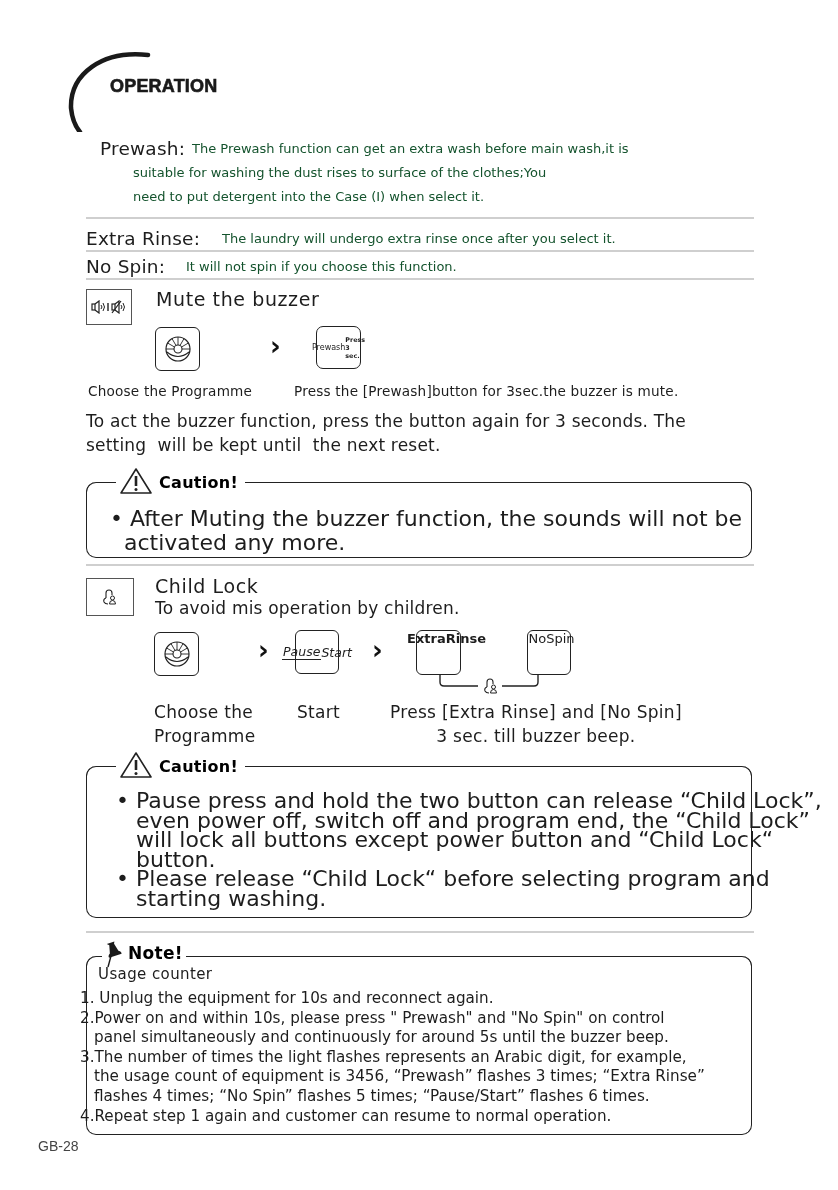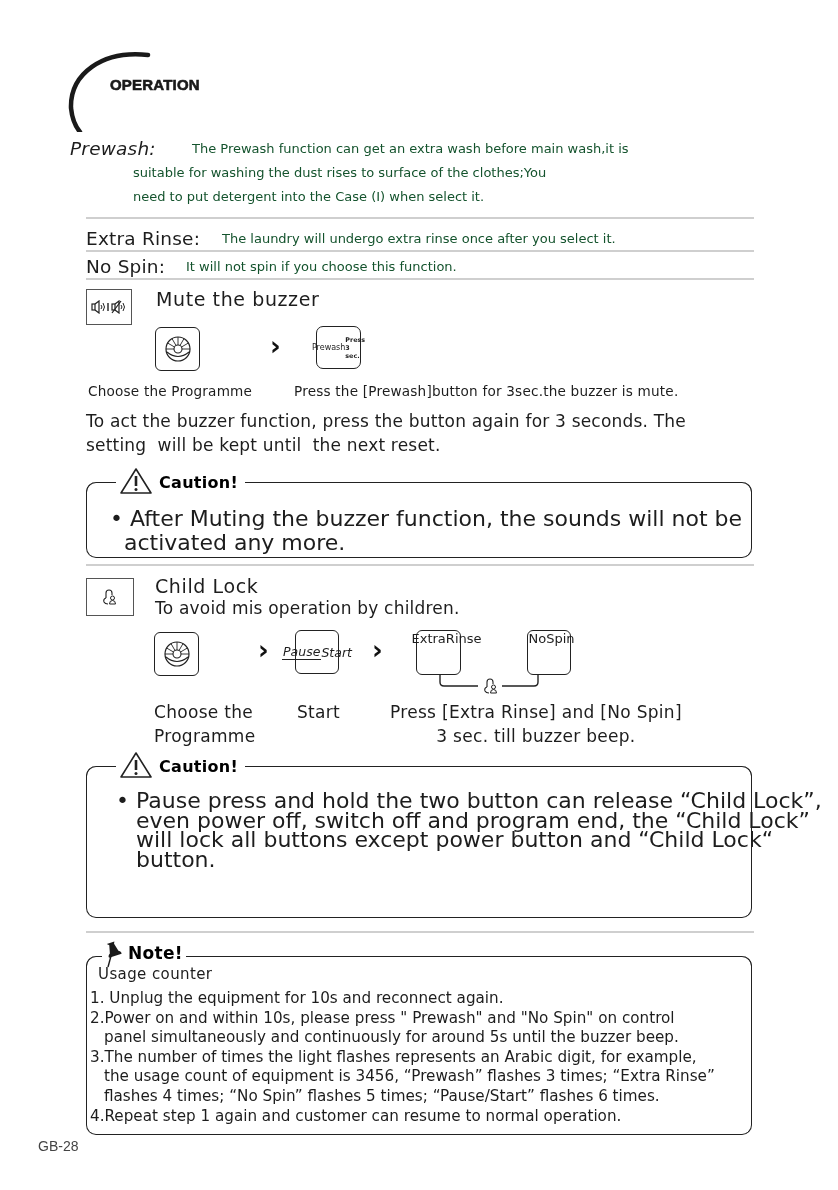--- a/index.html
+++ b/index.html
@@ -2,21 +2,21 @@
 <html><head>
 <meta charset="utf-8">
 <style>
   * { box-sizing: border-box; margin: 0; padding: 0; }
   html, body { width: 838px; height: 1190px; background: #ffffff; overflow: hidden; }
   body { position: relative; font-family: "DejaVu Sans", sans-serif; color: #1d1d1d; }
   .abs { position: absolute; }
 
   
   .header-arc { left: 62px; top: 52px; width: 110px; height: 80px; }
-  .page-title { left: 110px; top: 76px; font-family: "Liberation Sans", sans-serif; font-weight: 900; font-size: 15px; letter-spacing: 0.2px; color: #1a1a1a; text-align: center; -webkit-text-stroke: 0.6px #1a1a1a; }
+  .page-title { left: 110px; top: 76px; font-family: "Liberation Sans", sans-serif; font-weight: 900; font-size: 18px; letter-spacing: 0.2px; color: #1a1a1a; text-align: center; -webkit-text-stroke: 0.6px #1a1a1a; }
 
   
   .feat-term { font-size: 18.5px; color: #1d1d1d; font-weight: normal; letter-spacing: 0.2px; }
   .line-text { font-size: 13px; color: #14532d; white-space: nowrap; }
   .hr { height: 2px; background: #cfcfcf; left: 86px; width: 668px; }
 
   
   .icon-square { border: 1px solid #555; background: #fff; display: flex; align-items: center; justify-content: center; }
   .btn-box { border: 1.6px solid #222; border-radius: 6px; background: #fff; display: flex; align-items: center; justify-content: center; }
   .chev { font-size: 26px; font-weight: bold; color: #111; font-family: "DejaVu Sans", sans-serif; }
@@ -38,21 +38,21 @@
   .page-num { left: 38px; top: 1138px; font-size: 14px; color: #444; font-family: "Liberation Sans", sans-serif; }
 </style>
 </head>
 <body>
 
 <svg class="abs header-arc" viewBox="0 0 110 80">
   <path d="M86 3 C 40 -2, 8 22, 9 56 C 10 66, 13 74, 18 80" fill="none" stroke="#1a1a1a" stroke-width="4.5" stroke-linecap="round"></path>
 </svg>
 <div class="abs page-title">OPERATION</div>
 
-<div class="abs" style="left:70px; top:138px;font-style:italic;">
+<div class="abs" style="left:100px; top:138px;">
   <span class="feat-term">Prewash:</span>
 </div>
 <div class="abs line-text" style="left:192px; top:141px;">The Prewash function can get an extra wash before main wash,it is</div>
 <div class="abs line-text" style="left:133px; top:165px;">suitable for washing the dust rises to surface of the clothes;You</div>
 <div class="abs line-text" style="left:133px; top:189px;">need to put detergent into the Case (I) when select it.</div>
 <div class="abs hr" style="top:217px;"></div>
 
 <div class="abs" style="left:86px; top:228px;">
   <span class="feat-term">Extra Rinse:</span>
 </div>
@@ -159,21 +159,21 @@
     </g>
     <path d="M3 17 Q14 26 25 17" fill="none" stroke="#222" stroke-width="1.1"></path>
   </svg>
 </div>
 <div class="abs chev" style="left:258px; top:635px;">›</div>
 <div class="abs btn-box" style="left:295px; top:630px; width:44px; height:44px;">
   <span style="font-size:12.5px; font-style:italic; line-height:14px; border-bottom:1px solid #222; padding:0 1px;">Pause</span>
   <span style="font-size:12.5px; font-style:italic; line-height:15px;">Start</span>
 </div>
 <div class="abs chev" style="left:372px; top:635px;">›</div>
-<div class="abs btn-box" style="left:416px; top:630px; width:45px; height:45px; align-items:flex-start; padding-left:16px;">
+<div class="abs btn-box" style="left:416px; top:630px; width:45px; height:45px; align-items:flex-start; padding-left:16px;font-weight:bold;">
   <span style="font-size:13px; line-height:16px;">Extra</span>
   <span style="font-size:13px; line-height:16px;">Rinse</span>
 </div>
 <div class="abs btn-box" style="left:527px; top:630px; width:44px; height:45px; align-items:flex-start; padding-left:5px;">
   <span style="font-size:13px; line-height:16px;">No</span>
   <span style="font-size:13px; line-height:16px;">Spin</span>
 </div>
 <svg class="abs" style="left:430px; top:674px;" width="120" height="28" viewBox="0 0 120 28">
   <path d="M10 0 L10 8 Q10 12 14 12 L48 12" fill="none" stroke="#222" stroke-width="1.4"></path>
   <path d="M72 12 L104 12 Q108 12 108 8 L108 0" fill="none" stroke="#222" stroke-width="1.4"></path>
@@ -206,35 +206,39 @@
   <circle cx="17" cy="22.5" r="1.5" fill="#222"></circle>
 </svg>
 <div class="abs frame-title" style="left:159px; top:757px;">Caution!</div>
 <ul class="abs bullet-list" style="left:112px; top:791px; width:630px; white-space:nowrap;">
   <li>
     <div>Pause press and hold the two button can release “Child Lock”,</div>
     <div>even power off, switch off and program end, the “Child Lock”</div>
     <div>will lock all buttons except power button and “Child Lock“</div>
     <div>button.</div>
   </li>
+  <li>
+    <div>Please release “Child Lock“ before selecting program and</div>
+    <div>starting washing.</div>
+  </li>
 </ul>
 <div class="abs hr" style="top:931px;"></div>
 
 <div class="abs frame" style="left:86px; top:956px; width:666px; height:179px;"></div>
 <div class="abs" style="left:86px; top:956px; width:10px; height:10px; border-left:1.4px solid #222; border-top:1.4px solid #222; border-top-left-radius:10px;"></div>
 <div class="abs frame-top" style="left:96px; top:956px; width:6px;"></div>
 <div class="abs frame-top" style="left:186px; top:956px; width:556px;"></div>
 <div class="abs" style="left:742px; top:956px; width:10px; height:10px; border-right:1.4px solid #222; border-top:1.4px solid #222; border-top-right-radius:10px;"></div>
 <svg class="abs" style="left:103px; top:940px;" width="22" height="28" viewBox="0 0 22 28">
   <path d="M6 2 L14 2 L13 4 L15 12 Q18 14 17 16 L4 16 Q3 14 6 12 L8 4 Z" fill="#1a1a1a" transform="rotate(-18 11 10)"></path>
   <line x1="8" y1="16" x2="5" y2="27" stroke="#1a1a1a" stroke-width="1.4"></line>
 </svg>
 <div class="abs frame-title" style="left:128px; top:943px; font-size:17px;">Note!</div>
 <div class="abs" style="left:98px; top:965px; font-size:15px; letter-spacing:0.4px;">Usage counter</div>
-<ul class="abs note-list" style="left:90px; top:989px; width:650px; white-space:nowrap;">
+<ul class="abs note-list" style="left:80px; top:989px; width:650px; white-space:nowrap;">
   <li>
     <div>1. Unplug the equipment for 10s and reconnect again.</div>
   </li>
   <li>
     <div>2.Power on and within 10s, please press " Prewash" and "No Spin" on control</div>
     <div class="indent">panel simultaneously and continuously for around 5s until the buzzer beep.</div>
   </li>
   <li>
     <div>3.The number of times the light flashes represents an Arabic digit, for example,</div>
     <div class="indent">the usage count of equipment is 3456, “Prewash” flashes 3 times; “Extra Rinse”</div>

